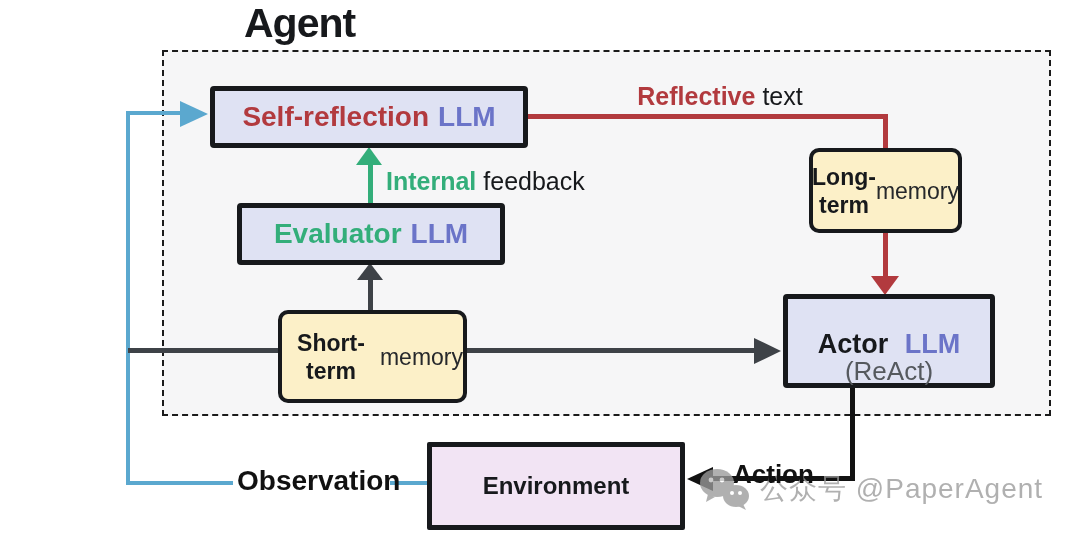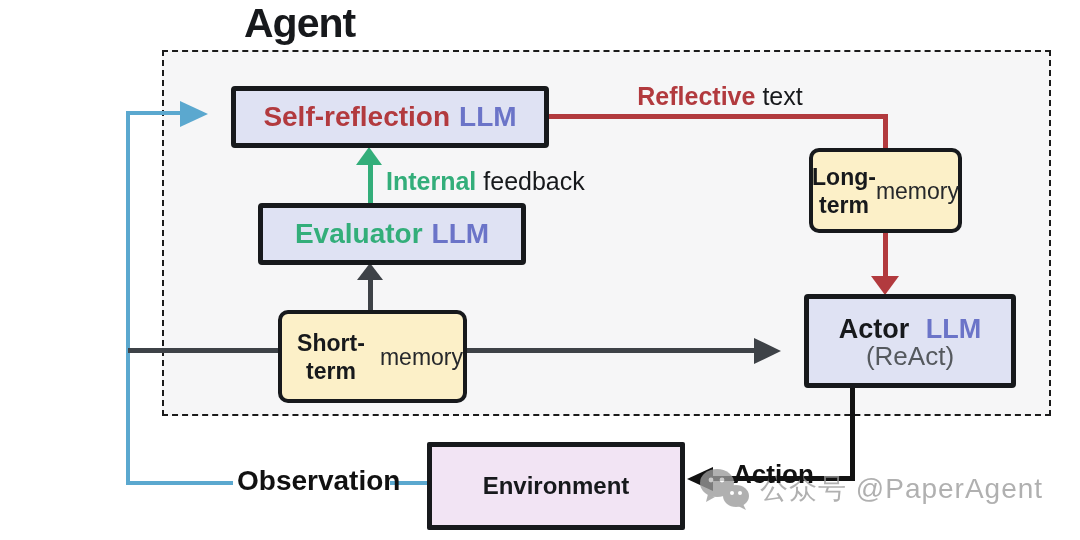--- a/index.html
+++ b/index.html
@@ -32,27 +32,27 @@
   .r1{left:527px;top:114px;width:360px;height:5px;background:var(--red);}
   .r2{left:883px;top:114px;width:5px;height:36px;background:var(--red);}
   .r3{left:883px;top:232px;width:5px;height:46px;background:var(--red);}
   .r-arr{left:871px;top:276px;border-left:14px solid transparent;border-right:14px solid transparent;border-top:19px solid var(--red);}
   
   .k1{left:850px;top:386px;width:5px;height:94px;background:var(--black-line);}
   .k2{left:710px;top:476px;width:145px;height:5px;background:var(--black-line);}
   .k-arr{left:687px;top:467px;border-top:12px solid transparent;border-bottom:12px solid transparent;border-right:26px solid var(--black-line);}
   
   .node{position:absolute;display:flex;align-items:center;justify-content:center;z-index:3;box-sizing:border-box;text-align:center;}
-  .llm-box{background:var(--lavender-bg);border:5px solid var(--box-border);border-radius:4px;margin-left:21px;}
+  .llm-box{background:var(--lavender-bg);border:5px solid var(--box-border);border-radius:4px;}
   .mem-box{background:var(--yellow-bg);border:4px solid var(--box-border);border-radius:10px;line-height:28px;font-size:23px;}
   .self-reflection{left:210px;top:86px;width:318px;height:62px;font-size:28px;font-weight:700;}
   .evaluator{left:237px;top:203px;width:268px;height:62px;font-size:28px;font-weight:700;}
   .short-term{left:278px;top:310px;width:189px;height:93px;}
   .long-term{left:809px;top:148px;width:153px;height:85px;}
-  .actor{left:783px;top:294px;width:212px;height:94px;flex-direction:column;line-height:30px;}
+  .actor{left:783px;top:294px;width:212px;height:94px;flex-direction:column;line-height:30px;justify-content:flex-end;}
   .environment{left:427px;top:442px;width:258px;height:88px;background:var(--env-bg);border:5px solid var(--box-border);border-radius:2px;font-size:24px;font-weight:700;}
   .accent-red{color:var(--red);}
   .accent-green{color:var(--green);}
   .accent-black{color:#17191c;}
   .llm-suffix{color:var(--llm-blue);margin-left:9px;}
   .mem-l1{font-weight:700;}
   .mem-l2{font-weight:400;color:#26282b;}
   .actor-main{font-size:27px;font-weight:700;}
   .actor-sub{font-size:26px;font-weight:400;color:#55595e;line-height:24px;}
   

